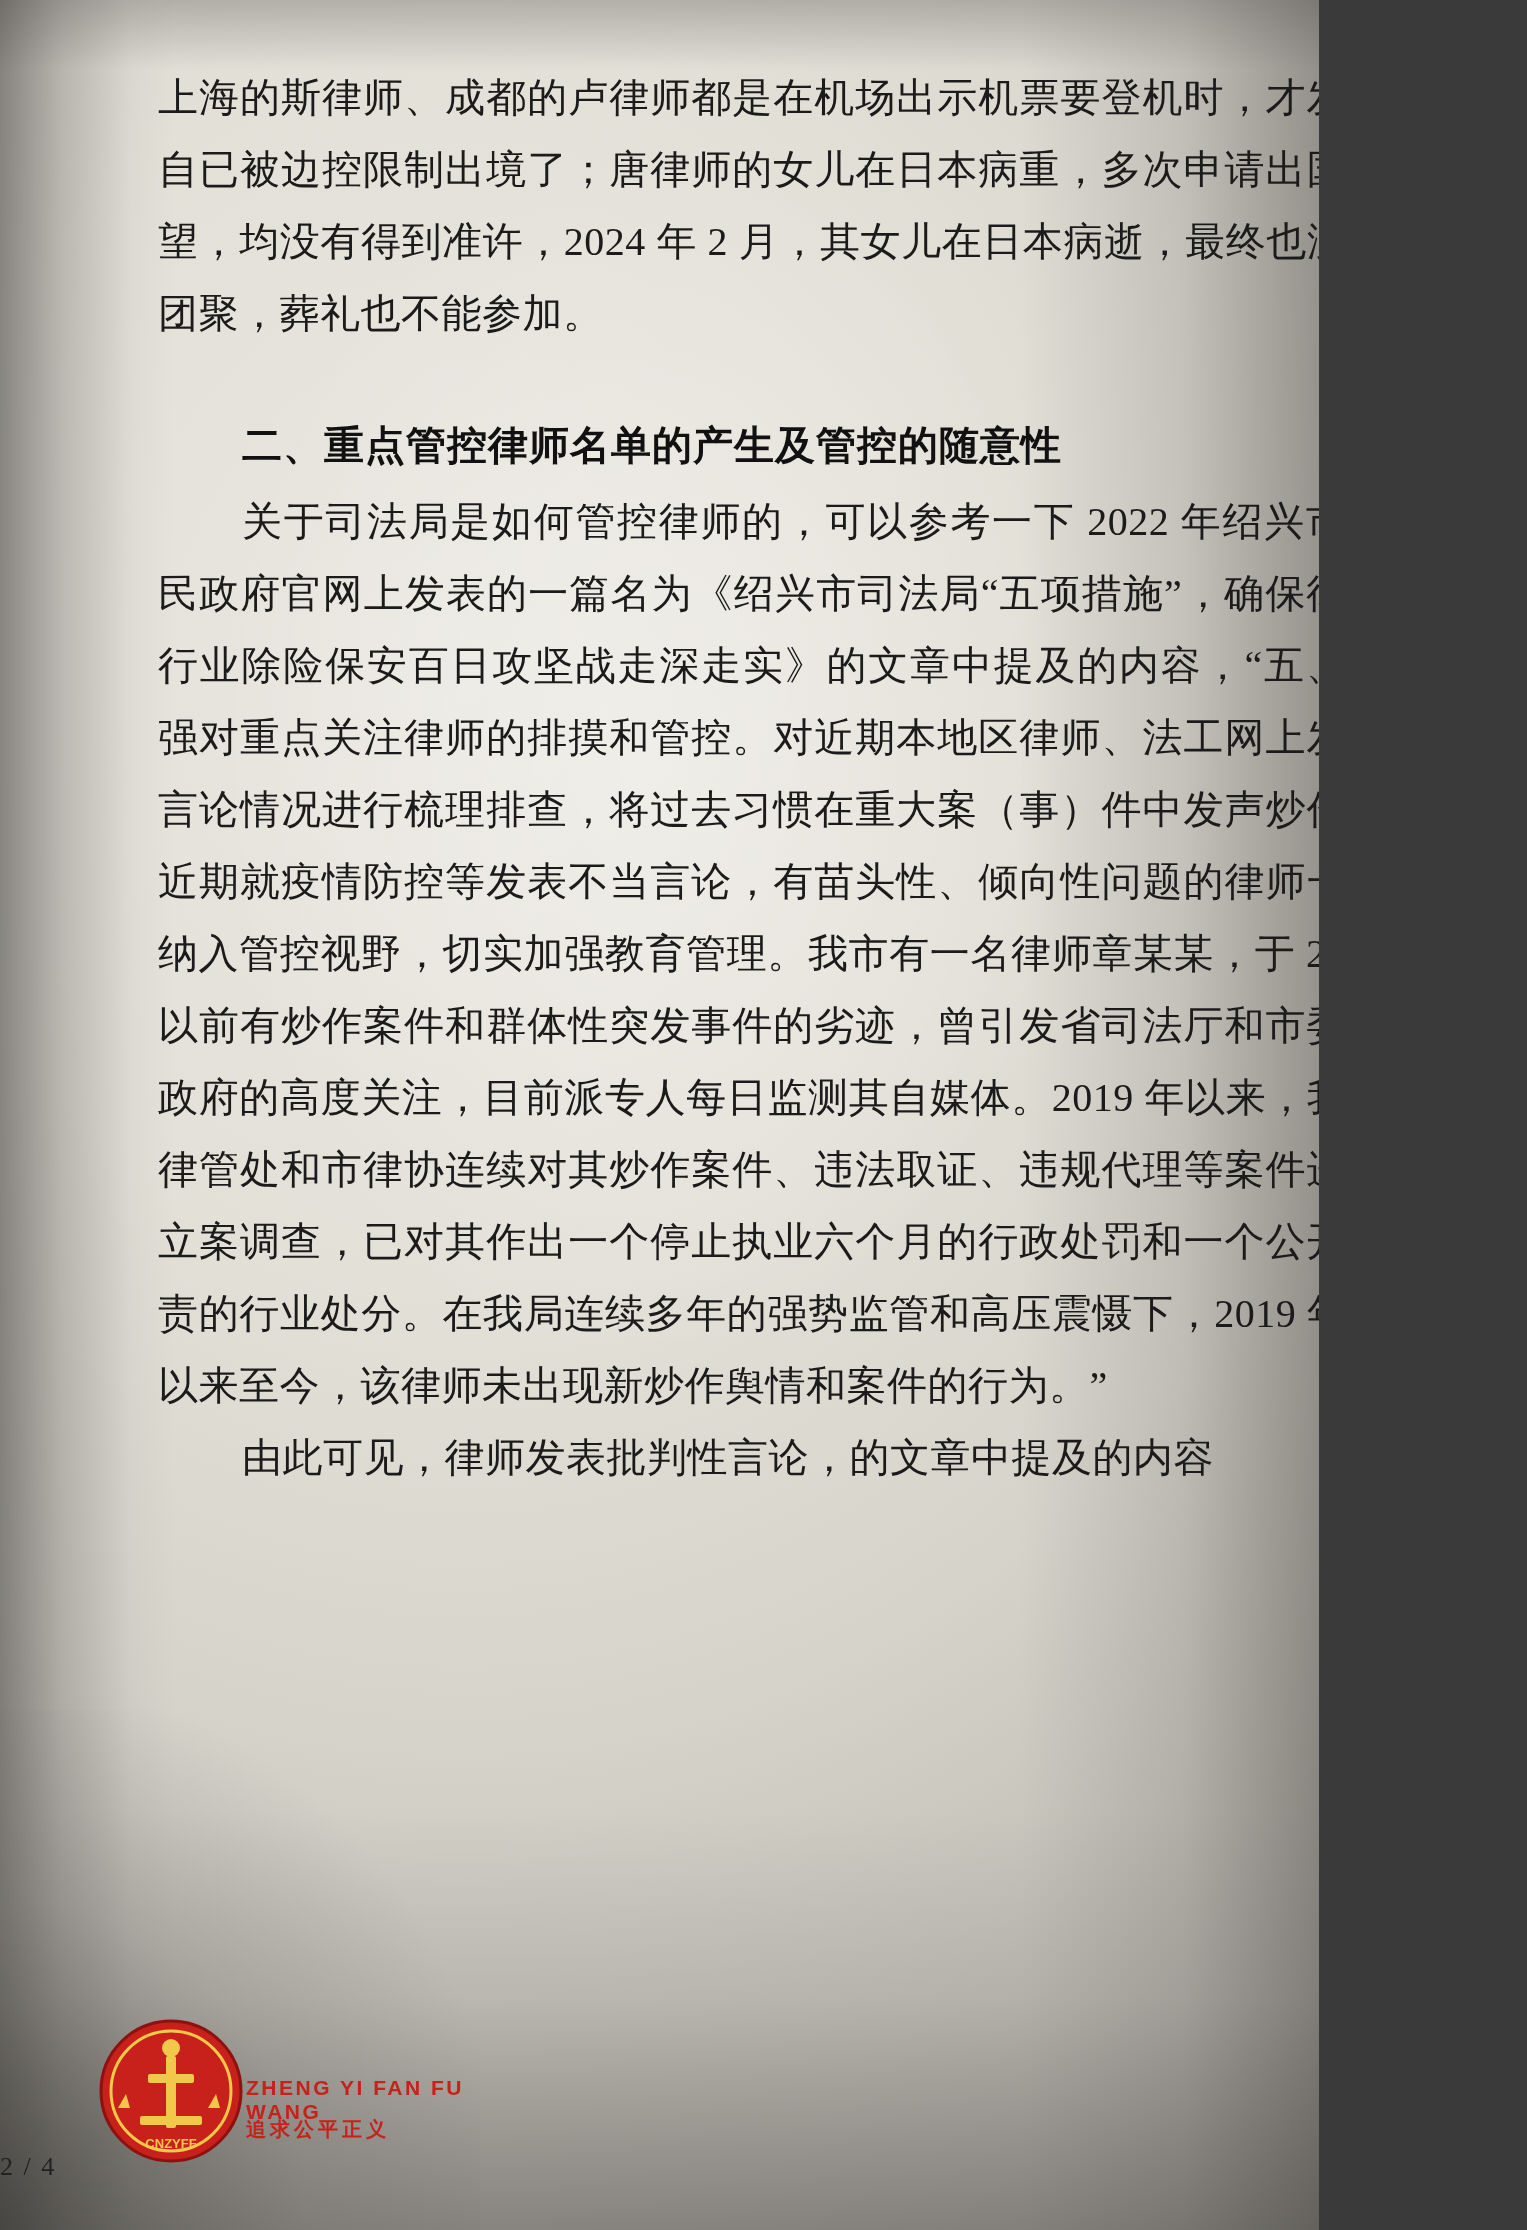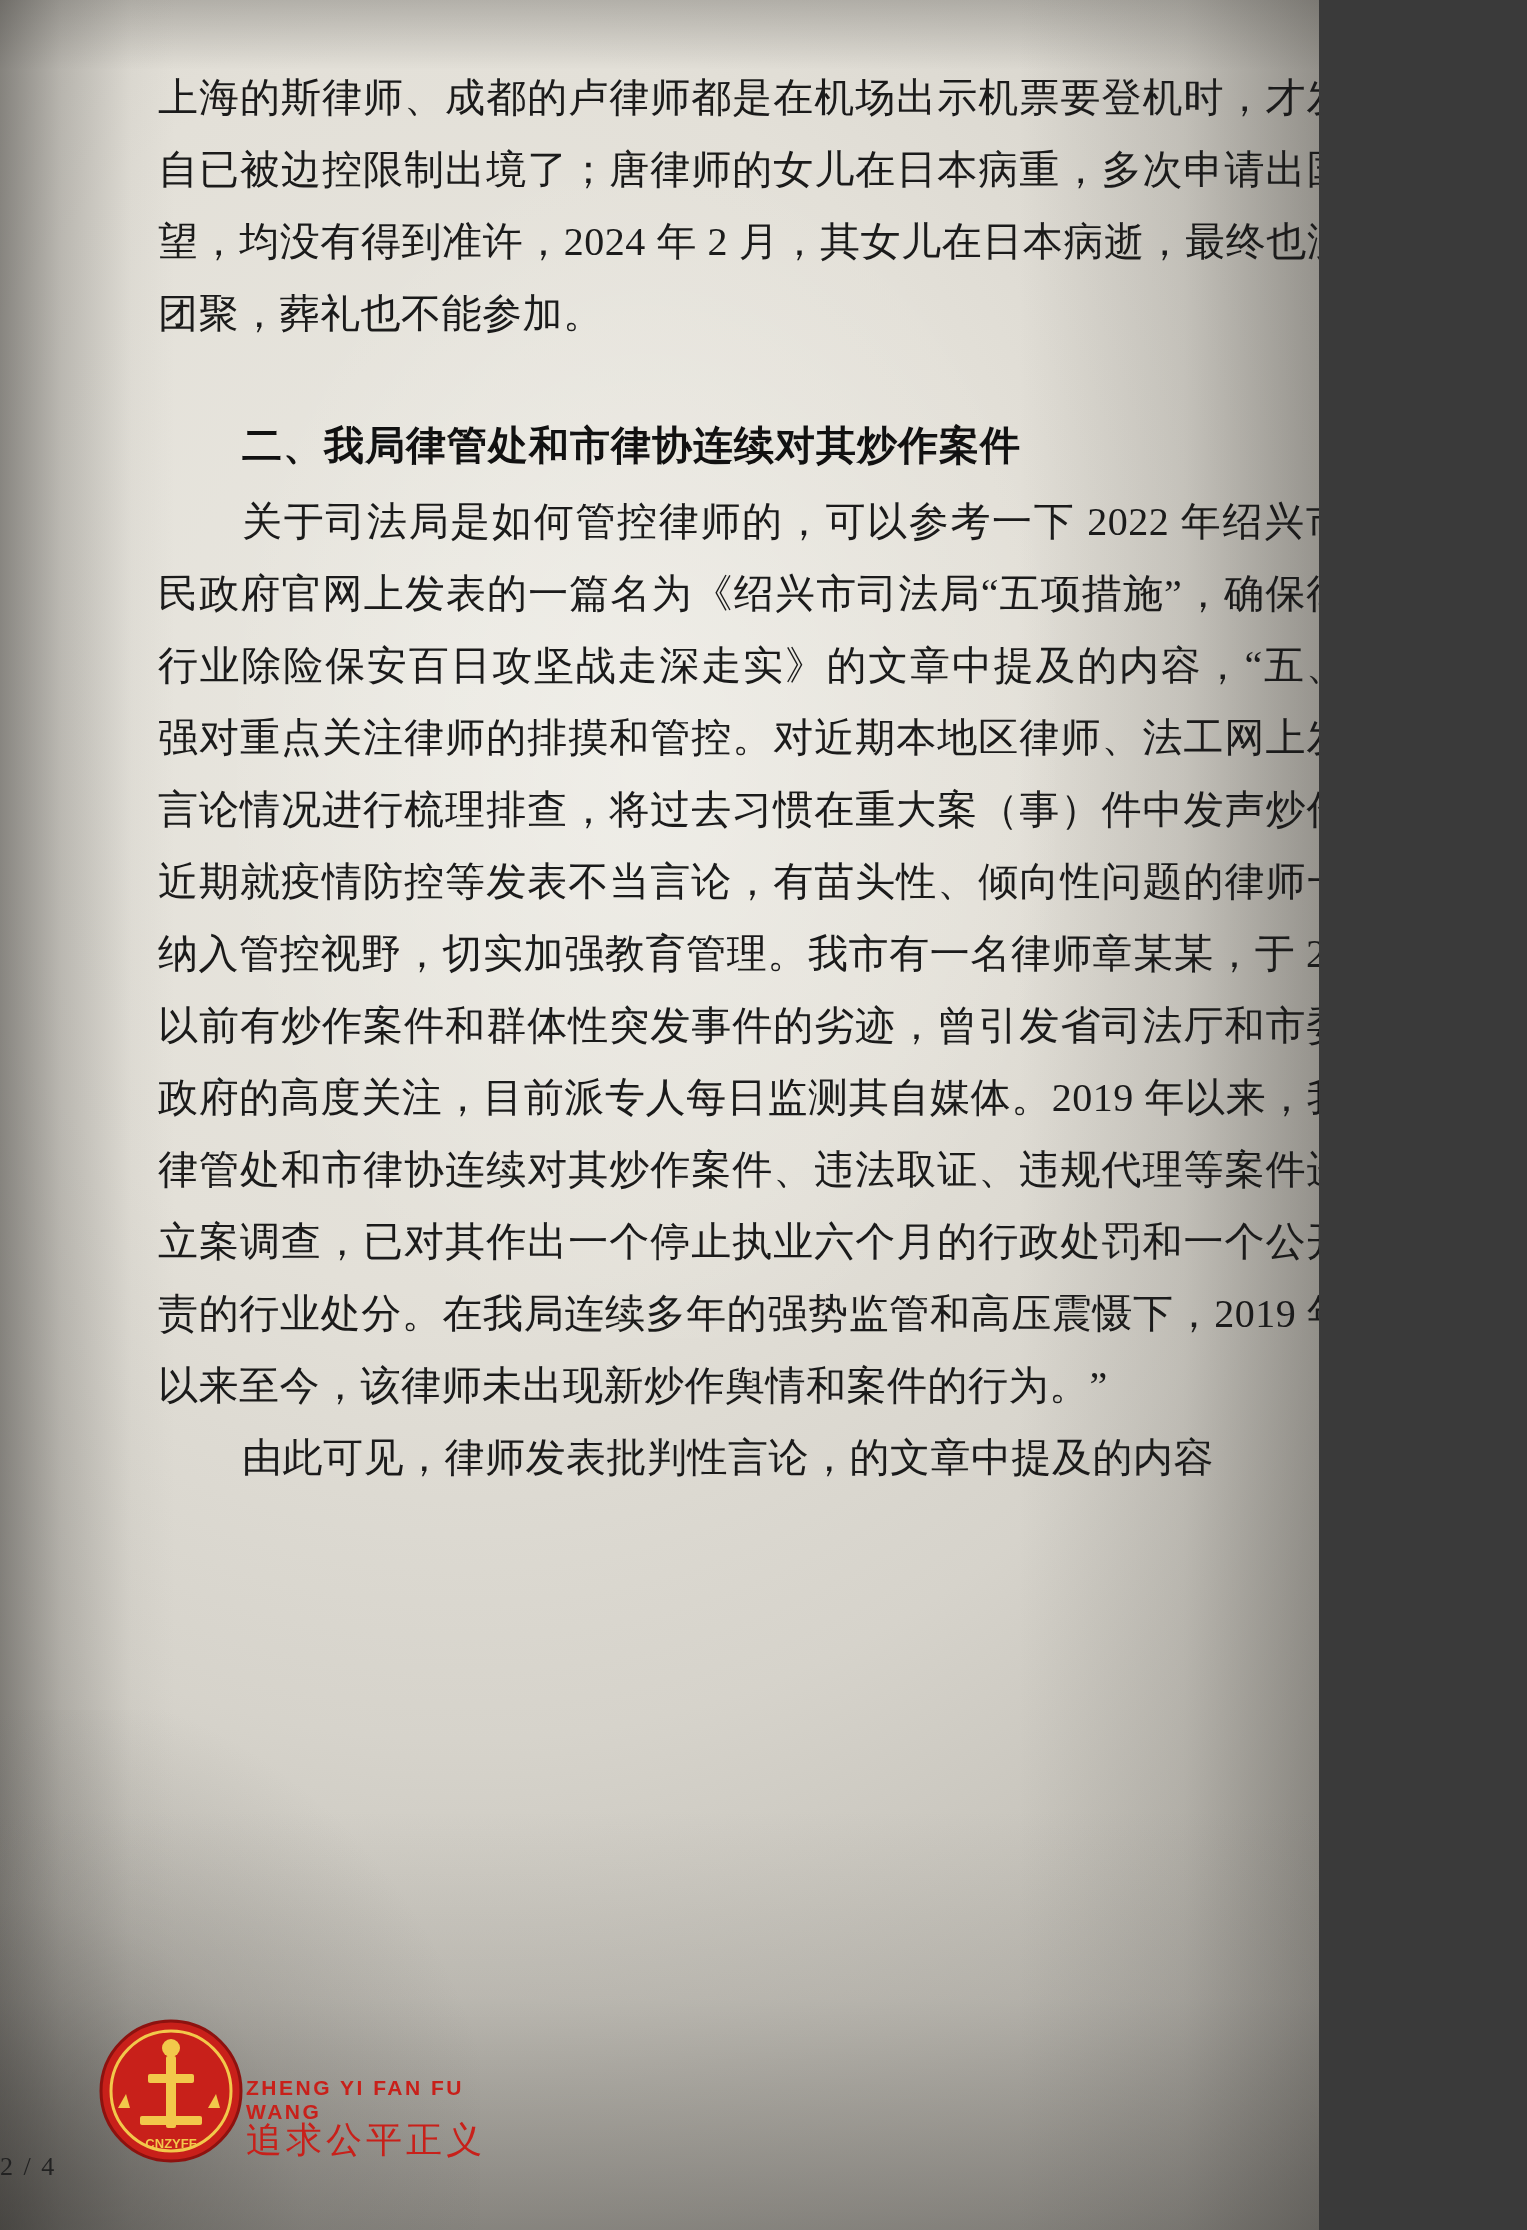--- a/index.html
+++ b/index.html
@@ -146,41 +146,41 @@
     font-size: 21px;
     font-weight: bold;
     color: #c8201a;
     letter-spacing: 2.5px;
   }
   .wm-text-slogan {
     position: absolute;
     left: 150px;
     top: 102px;
     font-family: "Liberation Serif", serif;
-    font-size: 36px;
-    font-weight: normal;
+    font-size: 20px;
+    font-weight: bold;
     color: #c8201a;
     letter-spacing: 4px;
   }
 </style>
 </head>
 <body>
 
 <div id="page">
 
   <div id="glow"></div>
   <div id="shade-top"></div>
   <div id="shade-left"></div>
   <div id="shade-right"></div>
   <div id="shade-bottom"></div>
   <div id="shade-bottomleft"></div>
 
   <div id="content">
     <p class="para">上海的斯律师、成都的卢律师都是在机场出示机票要登机时，才发现自已被边控限制出境了；唐律师的女儿在日本病重，多次申请出国看望，均没有得到准许，2024 年 2 月，其女儿在日本病逝，最终也没有团聚，葬礼也不能参加。</p>
-    <p class="heading gap-before-heading">二、我局律管处和市律协连续对其炒作案件</p>
+    <p class="heading gap-before-heading">二、重点管控律师名单的产生及管控的随意性</p>
     <p class="para indent gap-after-heading">关于司法局是如何管控律师的，可以参考一下 2022 年绍兴市人民政府官网上发表的一篇名为《绍兴市司法局“五项措施”，确保律师行业除险保安百日攻坚战走深走实》的文章中提及的内容，“五、加强对重点关注律师的排摸和管控。对近期本地区律师、法工网上发表言论情况进行梳理排查，将过去习惯在重大案（事）件中发声炒作及近期就疫情防控等发表不当言论，有苗头性、倾向性问题的律师一并纳入管控视野，切实加强教育管理。我市有一名律师章某某，于 2019 以前有炒作案件和群体性突发事件的劣迹，曾引发省司法厅和市委市政府的高度关注，目前派专人每日监测其自媒体。2019 年以来，我局律管处和市律协连续对其炒作案件、违法取证、违规代理等案件进行立案调查，已对其作出一个停止执业六个月的行政处罚和一个公开谴责的行业处分。在我局连续多年的强势监管和高压震慑下，2019 年底以来至今，该律师未出现新炒作舆情和案件的行为。”</p>
     <p class="para indent">由此可见，律师发表批判性言论，的文章中提及的内容</p>
   </div>
 
   <div id="page-number">2 / 4</div>
 
   <div id="watermark">
     <svg id="wm-seal" viewBox="0 0 150 150">
       <circle cx="75" cy="75" r="70" fill="#c8201a" stroke="#8d120f" stroke-width="3"></circle>
       <circle cx="75" cy="75" r="60" fill="none" stroke="#f2c84b" stroke-width="3"></circle>

